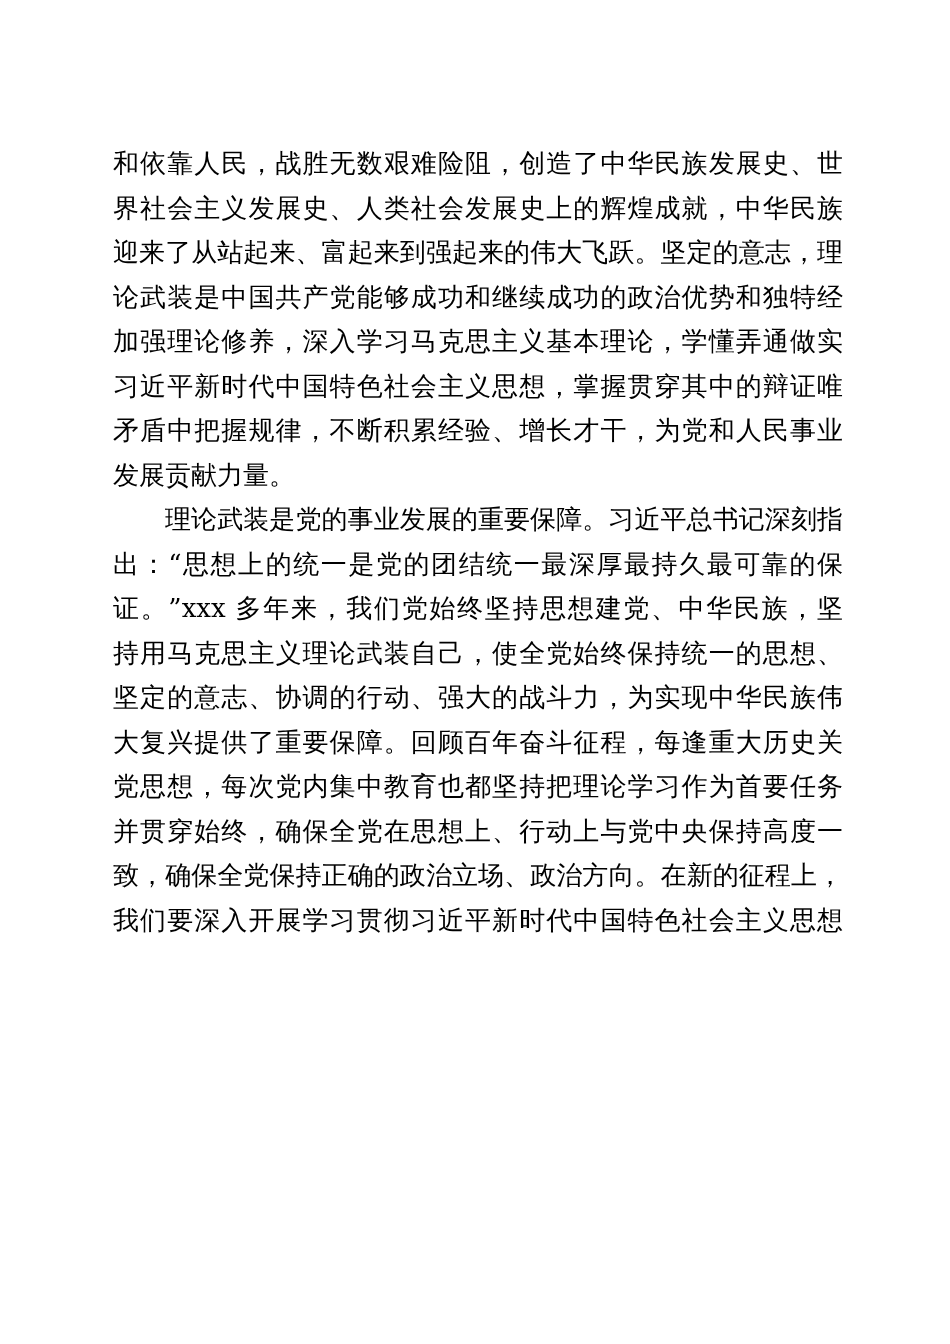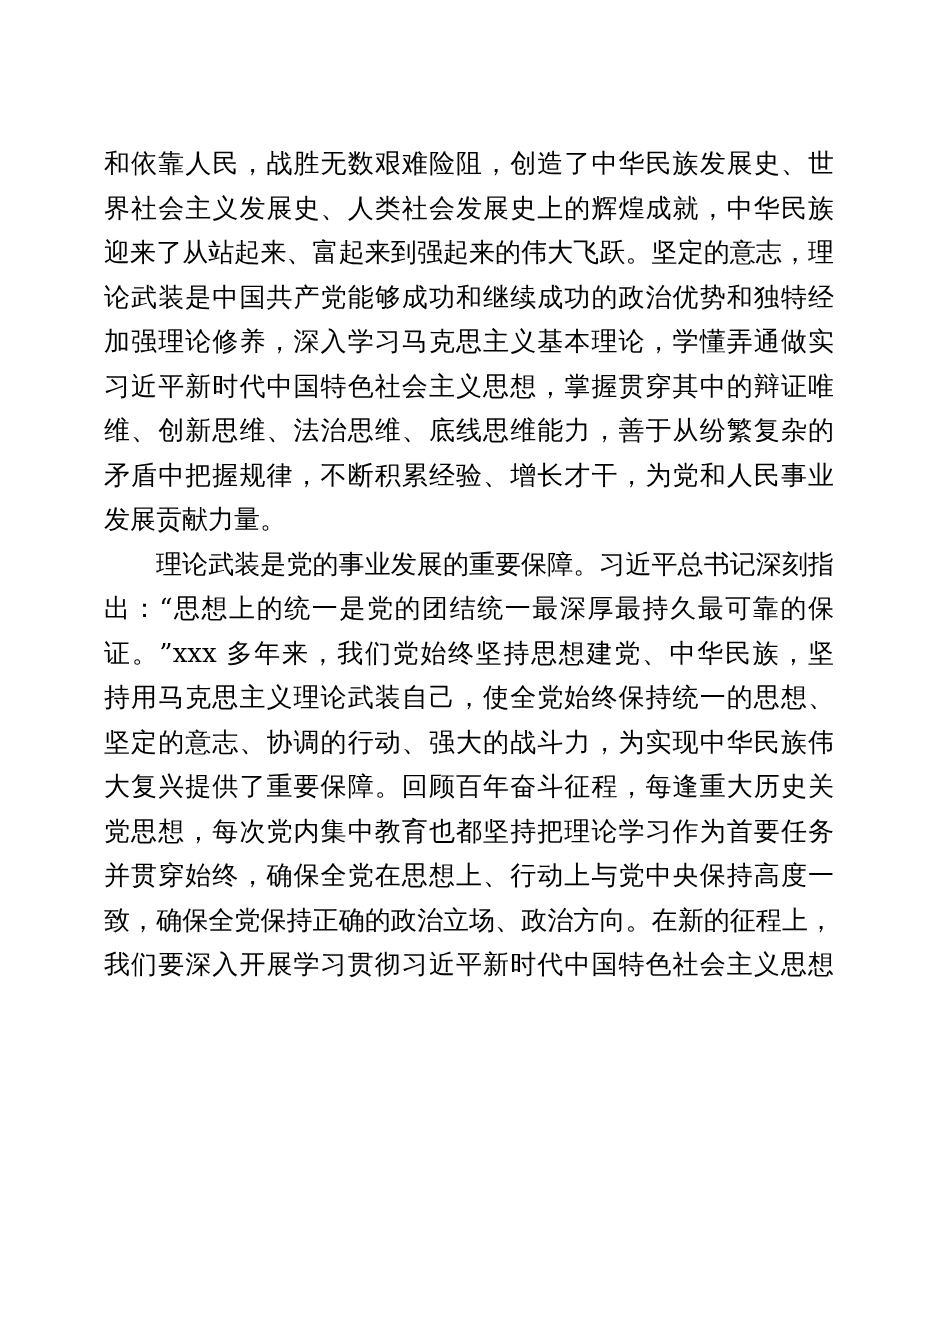--- a/index.html
+++ b/index.html
@@ -9,21 +9,21 @@
   }
   .page {
     position: relative;
     width: 950px;
     height: 1344px;
     background: #ffffff;
     overflow: hidden;
   }
   .doc-body {
     position: absolute;
-    left: 104px;
+    left: 113px;
     top: 141px;
     width: 730px;
     color: #000000;
     font-family: "DejaVu Serif", "Liberation Serif", serif;
     font-size: 26px;
   }
   .paragraph {
     margin: 0;
     padding: 0;
   }
@@ -49,21 +49,20 @@
 
 <div class="page">
   <div class="doc-body" id="doc-body">
       <div class="paragraph">
         <div class="text-line">和依靠人民，战胜无数艰难险阻，创造了中华民族发展史、世</div>
         <div class="text-line">界社会主义发展史、人类社会发展史上的辉煌成就，中华民族</div>
         <div class="text-line">迎来了从站起来、富起来到强起来的伟大飞跃。坚定的意志，理</div>
         <div class="text-line">论武装是中国共产党能够成功和继续成功的政治优势和独特经</div>
         <div class="text-line">加强理论修养，深入学习马克思主义基本理论，学懂弄通做实</div>
         <div class="text-line">习近平新时代中国特色社会主义思想，掌握贯穿其中的辩证唯</div>
-        <div class="text-line">维、创新思维、法治思维、底线思维能力，善于从纷繁复杂的</div>
         <div class="text-line">矛盾中把握规律，不断积累经验、增长才干，为党和人民事业</div>
         <div class="text-line no-justify">发展贡献力量。</div>
       </div>
       <div class="paragraph">
         <div class="text-line first-indent">理论武装是党的事业发展的重要保障。习近平总书记深刻指</div>
         <div class="text-line">出：“思想上的统一是党的团结统一最深厚最持久最可靠的保</div>
         <div class="text-line">证。”xxx 多年来，我们党始终坚持思想建党、中华民族，坚</div>
         <div class="text-line">持用马克思主义理论武装自己，使全党始终保持统一的思想、</div>
         <div class="text-line">坚定的意志、协调的行动、强大的战斗力，为实现中华民族伟</div>
         <div class="text-line">大复兴提供了重要保障。回顾百年奋斗征程，每逢重大历史关</div>

